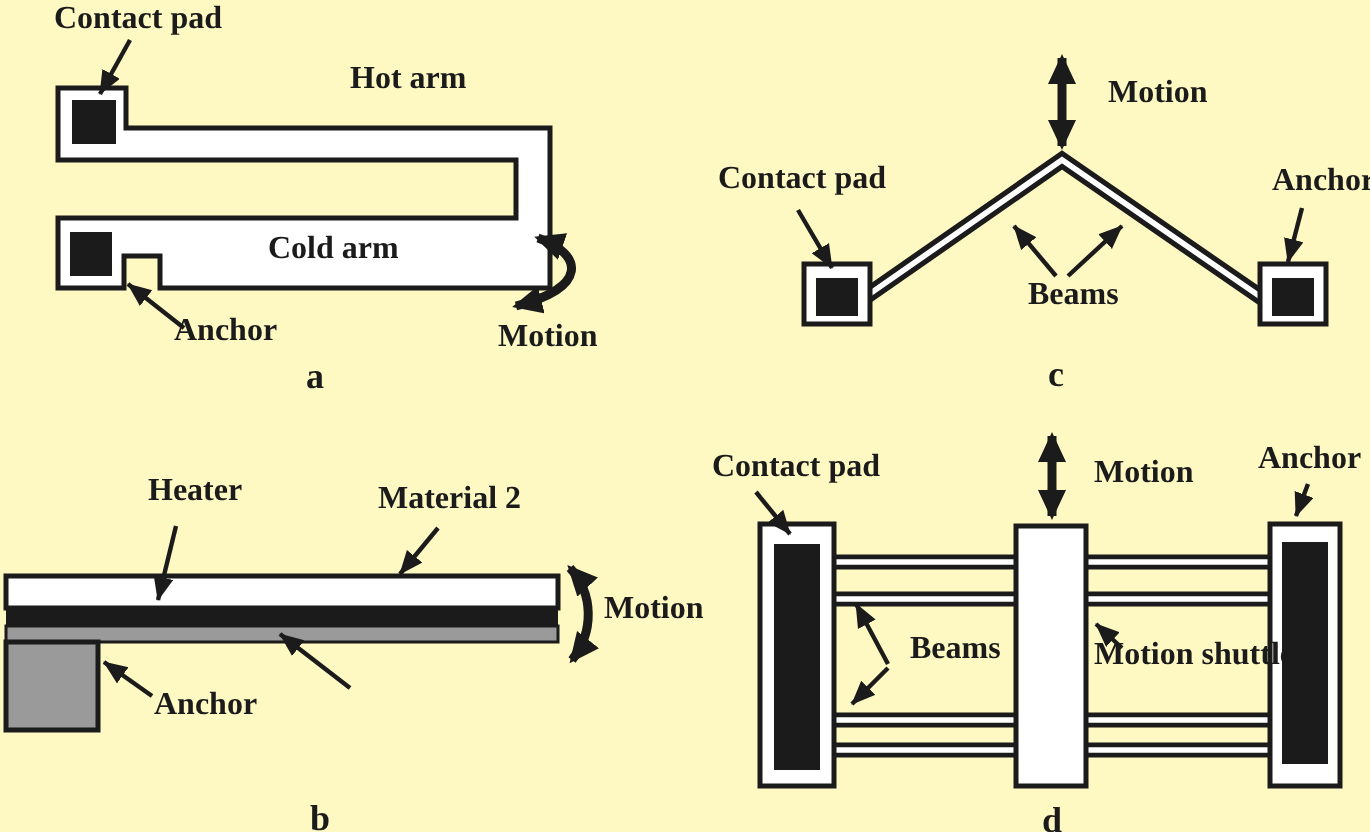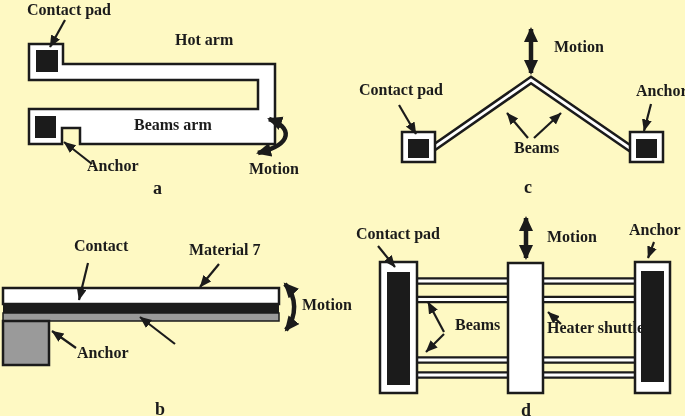--- a/index.html
+++ b/index.html
@@ -80,37 +80,37 @@
       <line x1="378" y1="246" x2="395" y2="267" stroke="#1b1b1b" stroke-width="2.2" marker-end="url(#ah-s)"></line>
       <line x1="654" y1="242" x2="648" y2="258" stroke="#1b1b1b" stroke-width="2.2" marker-end="url(#ah-s)"></line>
       <line x1="444" y1="332" x2="428" y2="302" stroke="#1b1b1b" stroke-width="2.2" marker-end="url(#ah-s)"></line>
       <line x1="444" y1="334" x2="426" y2="352" stroke="#1b1b1b" stroke-width="2.2" marker-end="url(#ah-s)"></line>
       <line x1="561" y1="324" x2="548" y2="312" stroke="#1b1b1b" stroke-width="2.2" marker-end="url(#ah-s)"></line>
     </g>
   </svg>
 
   <div class="label" style="left:27px;top:2px">Contact pad</div>
   <div class="label" style="left:175px;top:32px">Hot arm</div>
-  <div class="label" style="left:134px;top:117px">Beams arm</div>
+  <div class="label" style="left:134px;top:117px">Cold arm</div>
   <div class="label" style="left:87px;top:158px">Anchor</div>
   <div class="label" style="left:249px;top:161px">Motion</div>
   <div class="cap" style="left:153px;top:179px">a</div>
 
-  <div class="label" style="left:74px;top:238px">Contact</div>
-  <div class="label" style="left:189px;top:242px">Material 7</div>
+  <div class="label" style="left:74px;top:238px">Heater</div>
+  <div class="label" style="left:189px;top:242px">Material 2</div>
   <div class="label" style="left:77px;top:345px">Anchor</div>
   <div class="label" style="left:302px;top:297px">Motion</div>
   <div class="cap" style="left:155px;top:400px">b</div>
 
   <div class="label" style="left:359px;top:82px">Contact pad</div>
   <div class="label" style="left:636px;top:83px">Anchor</div>
   <div class="label" style="left:514px;top:140px">Beams</div>
   <div class="label" style="left:554px;top:39px">Motion</div>
   <div class="cap" style="left:524px;top:178px">c</div>
 
   <div class="label" style="left:356px;top:226px">Contact pad</div>
   <div class="label" style="left:629px;top:222px">Anchor</div>
   <div class="label" style="left:547px;top:229px">Motion</div>
   <div class="label" style="left:455px;top:317px">Beams</div>
-  <div class="label" style="left:547px;top:320px">Heater shuttle</div>
+  <div class="label" style="left:547px;top:320px">Motion shuttle</div>
   <div class="cap" style="left:521px;top:401px">d</div>
 
 </div>
 
 </body></html>

